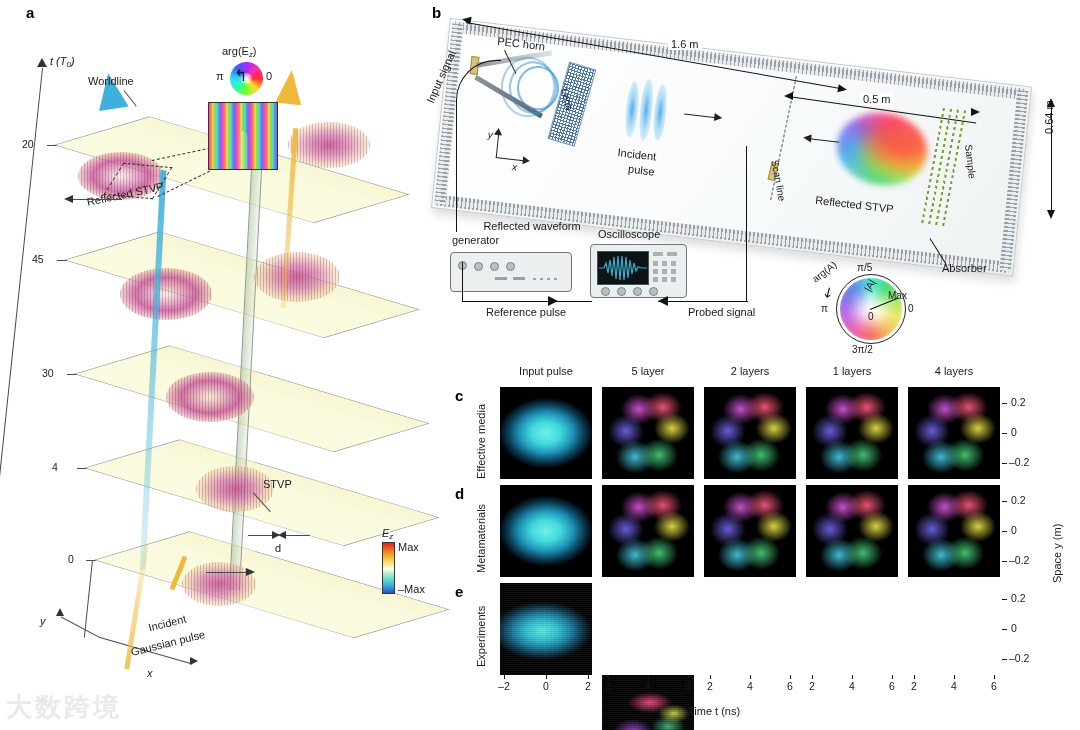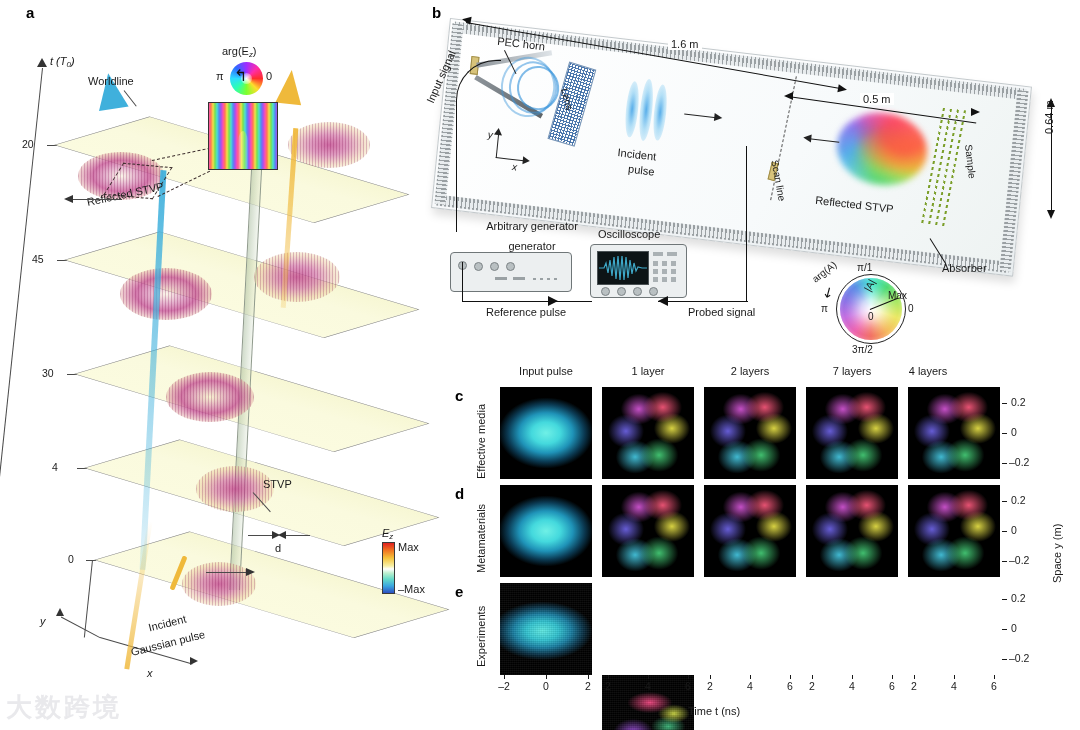--- a/index.html
+++ b/index.html
@@ -314,22 +314,22 @@
   <div class="abs" style="left:617px;top:210px;width:0;height:0;border-left:4px solid transparent;border-right:4px solid transparent;border-top:9px solid #111;"></div>
   <div class="abs lbl" style="left:613px;top:134px;transform:rotate(-90deg);transform-origin:left top;">0.64 m</div>
 
   <div class="abs lbl" style="left:-6px;top:100px;transform:rotate(-66deg);transform-origin:left top;">Input signal</div>
   <div class="abs" style="left:26px;top:60px;width:44px;height:54px;border-left:1.3px solid #111;border-top:1.3px solid #111;border-radius:40px 0 0 0;"></div>
   <div class="abs" style="left:26px;top:112px;width:1.3px;height:120px;background:#111;"></div>
 
   <div class="abs lbl" style="left:512px;top:262px;">Absorber</div>
   <div class="abs" style="left:500px;top:238px;width:30px;height:1px;background:#111;transform:rotate(58deg);transform-origin:left;"></div>
 
-  <div class="abs lbl" style="left:22px;top:220px;text-align:center;width:160px;">Arbitrary generator</div>
-  <div class="abs lbl" style="left:22px;top:240px;text-align:center;width:160px;">generator</div>
+  <div class="abs lbl" style="left:22px;top:220px;text-align:center;width:160px;">Reflected waveform</div>
+  <div class="abs lbl" style="left:22px;top:234px;width:160px;">generator</div>
   <div class="instr" style="left:20px;top:252px;width:120px;height:38px;">
     <div class="knob" style="left:7px;top:8px;"></div>
     <div class="knob" style="left:23px;top:9px;"></div>
     <div class="knob" style="left:39px;top:9px;"></div>
     <div class="knob" style="left:55px;top:9px;"></div>
     <div class="abs" style="left:44px;top:24px;width:12px;height:3px;background:#9aa1a4;"></div>
     <div class="abs" style="left:62px;top:24px;width:12px;height:3px;background:#9aa1a4;"></div>
     <div class="abs" style="left:82px;top:25px;width:26px;height:2px;background:repeating-linear-gradient(90deg,#9aa1a4 0 3px,rgba(0,0,0,0) 3px 7px);"></div>
   </div>
 
@@ -362,40 +362,40 @@
   <div class="abs" style="left:118px;top:296px;width:0;height:0;border-top:5px solid transparent;border-bottom:5px solid transparent;border-left:10px solid #111;"></div>
   <div class="abs lbl" style="left:56px;top:306px;">Reference pulse</div>
 
   <div class="abs" style="left:316px;top:146px;width:1.2px;height:155px;background:#111;"></div>
   <div class="abs" style="left:228px;top:301px;width:90px;height:1.2px;background:#111;"></div>
   <div class="abs" style="left:228px;top:296px;width:0;height:0;border-top:5px solid transparent;border-bottom:5px solid transparent;border-right:10px solid #111;"></div>
   <div class="abs lbl" style="left:258px;top:306px;">Probed signal</div>
 
   <div class="cwheel" style="left:410px;top:278px;width:62px;height:62px;"></div>
   <div class="cwring" style="left:406px;top:274px;width:68px;height:68px;"></div>
-  <div class="abs lbl-s" style="left:427px;top:262px;">π/1</div>
+  <div class="abs lbl-s" style="left:427px;top:262px;">π/5</div>
   <div class="abs lbl-s" style="left:391px;top:303px;">π</div>
   <div class="abs lbl-s" style="left:478px;top:303px;">0</div>
   <div class="abs lbl-s" style="left:422px;top:344px;">3π/2</div>
   <div class="abs lbl-s" style="left:380px;top:276px;transform:rotate(-38deg);transform-origin:left top;">arg(A)</div>
   <div class="abs" style="left:392px;top:284px;font-size:14px;color:#111;transform:rotate(-30deg);">↙</div>
   <div class="abs lbl-s" style="left:432px;top:288px;transform:rotate(-62deg);transform-origin:left top;">|A|</div>
   <div class="abs" style="left:440px;top:309px;width:30px;height:1.2px;background:#111;transform:rotate(-22deg);transform-origin:left;"></div>
   <div class="abs lbl-s" style="left:438px;top:311px;">0</div>
   <div class="abs lbl-s" style="left:458px;top:290px;">Max</div>
 
 </div>
 
 <div class="abs" id="panelCDE">
 
   <div class="collab" style="left:45px;top:10px;">Input pulse</div>
-  <div class="collab" style="left:147px;top:10px;">1 layer</div>
+  <div class="collab" style="left:147px;top:10px;">5 layer</div>
   <div class="collab" style="left:249px;top:10px;">2 layers</div>
-  <div class="collab" style="left:351px;top:10px;">7 layers</div>
-  <div class="collab" style="left:427px;top:10px;">4 layers</div>
+  <div class="collab" style="left:351px;top:10px;">1 layers</div>
+  <div class="collab" style="left:453px;top:10px;">4 layers</div>
 
   <div class="abs pl" style="left:0px;top:32px;">c</div>
   <div class="rowlab" style="left:20px;top:124px;">Effective media</div>
   <div class="tile sim-in" style="left:45px;top:32px;"></div>
   <div class="tile sim-v" style="left:147px;top:32px;"></div>
   <div class="tile sim-v" style="left:249px;top:32px;"></div>
   <div class="tile sim-v" style="left:351px;top:32px;"></div>
   <div class="tile sim-v" style="left:453px;top:32px;"></div>
   <div class="ytickm" style="left:547px;top:48px;"></div>
   <div class="ytick" style="left:556px;top:41px;">0.2</div>

